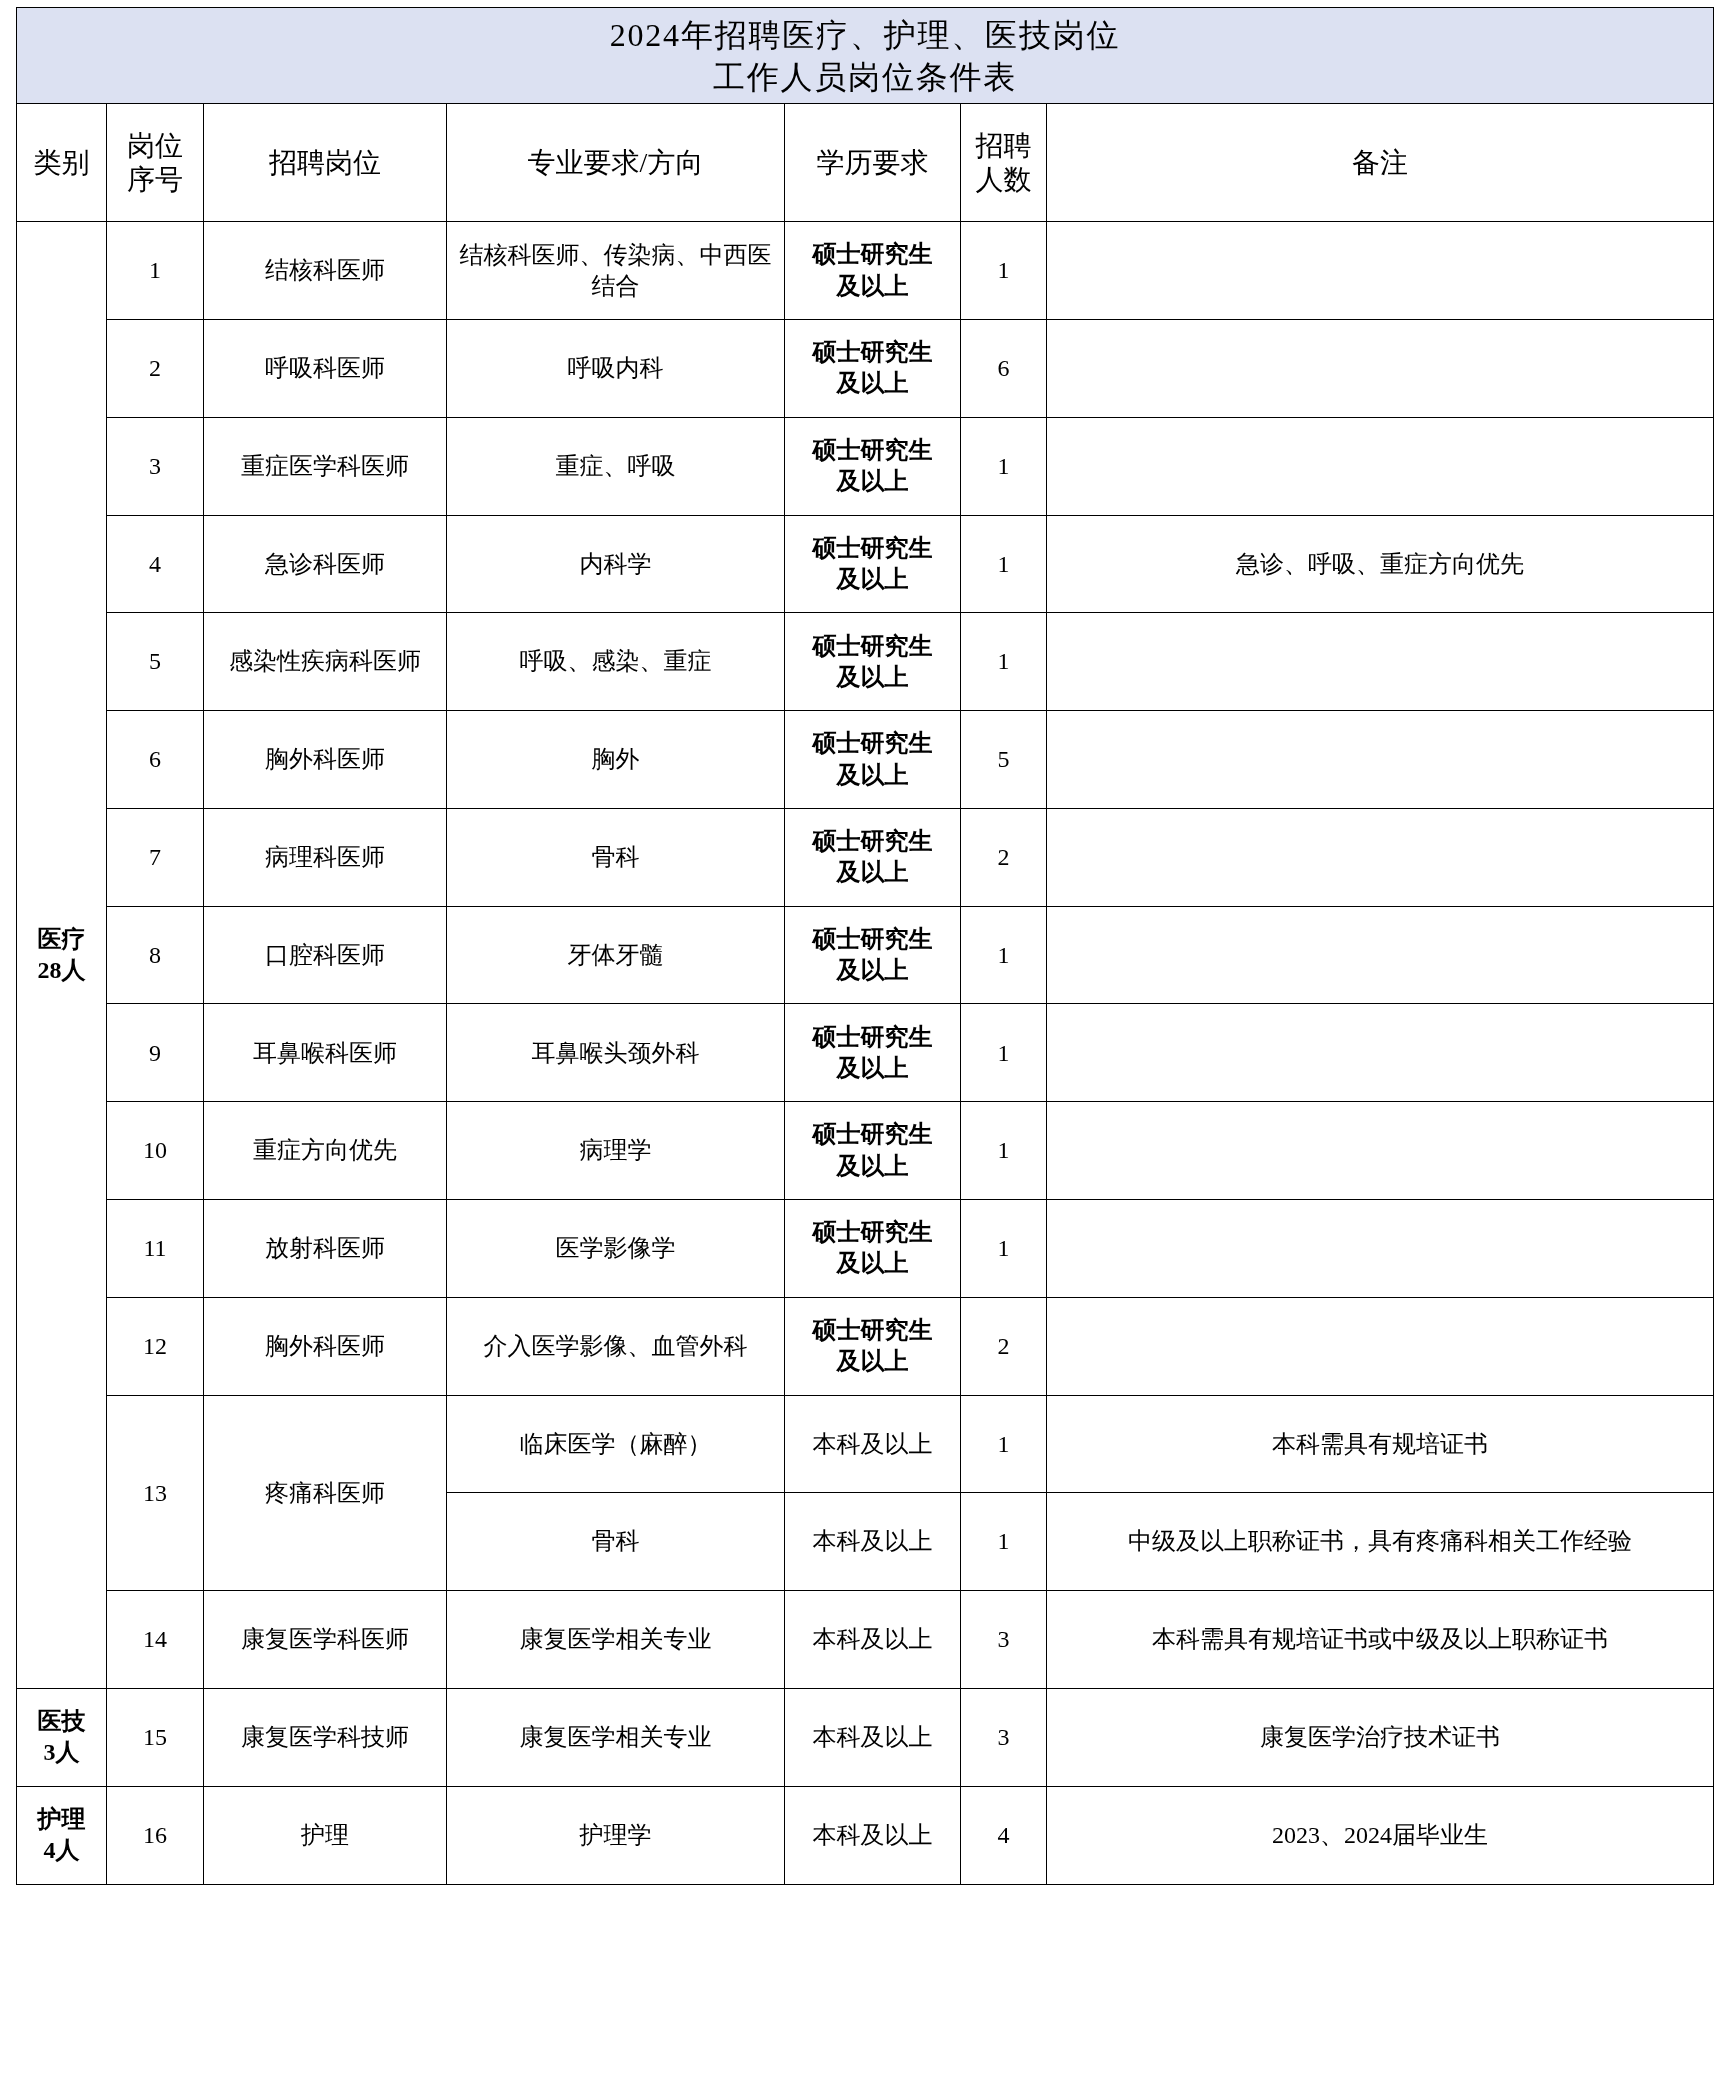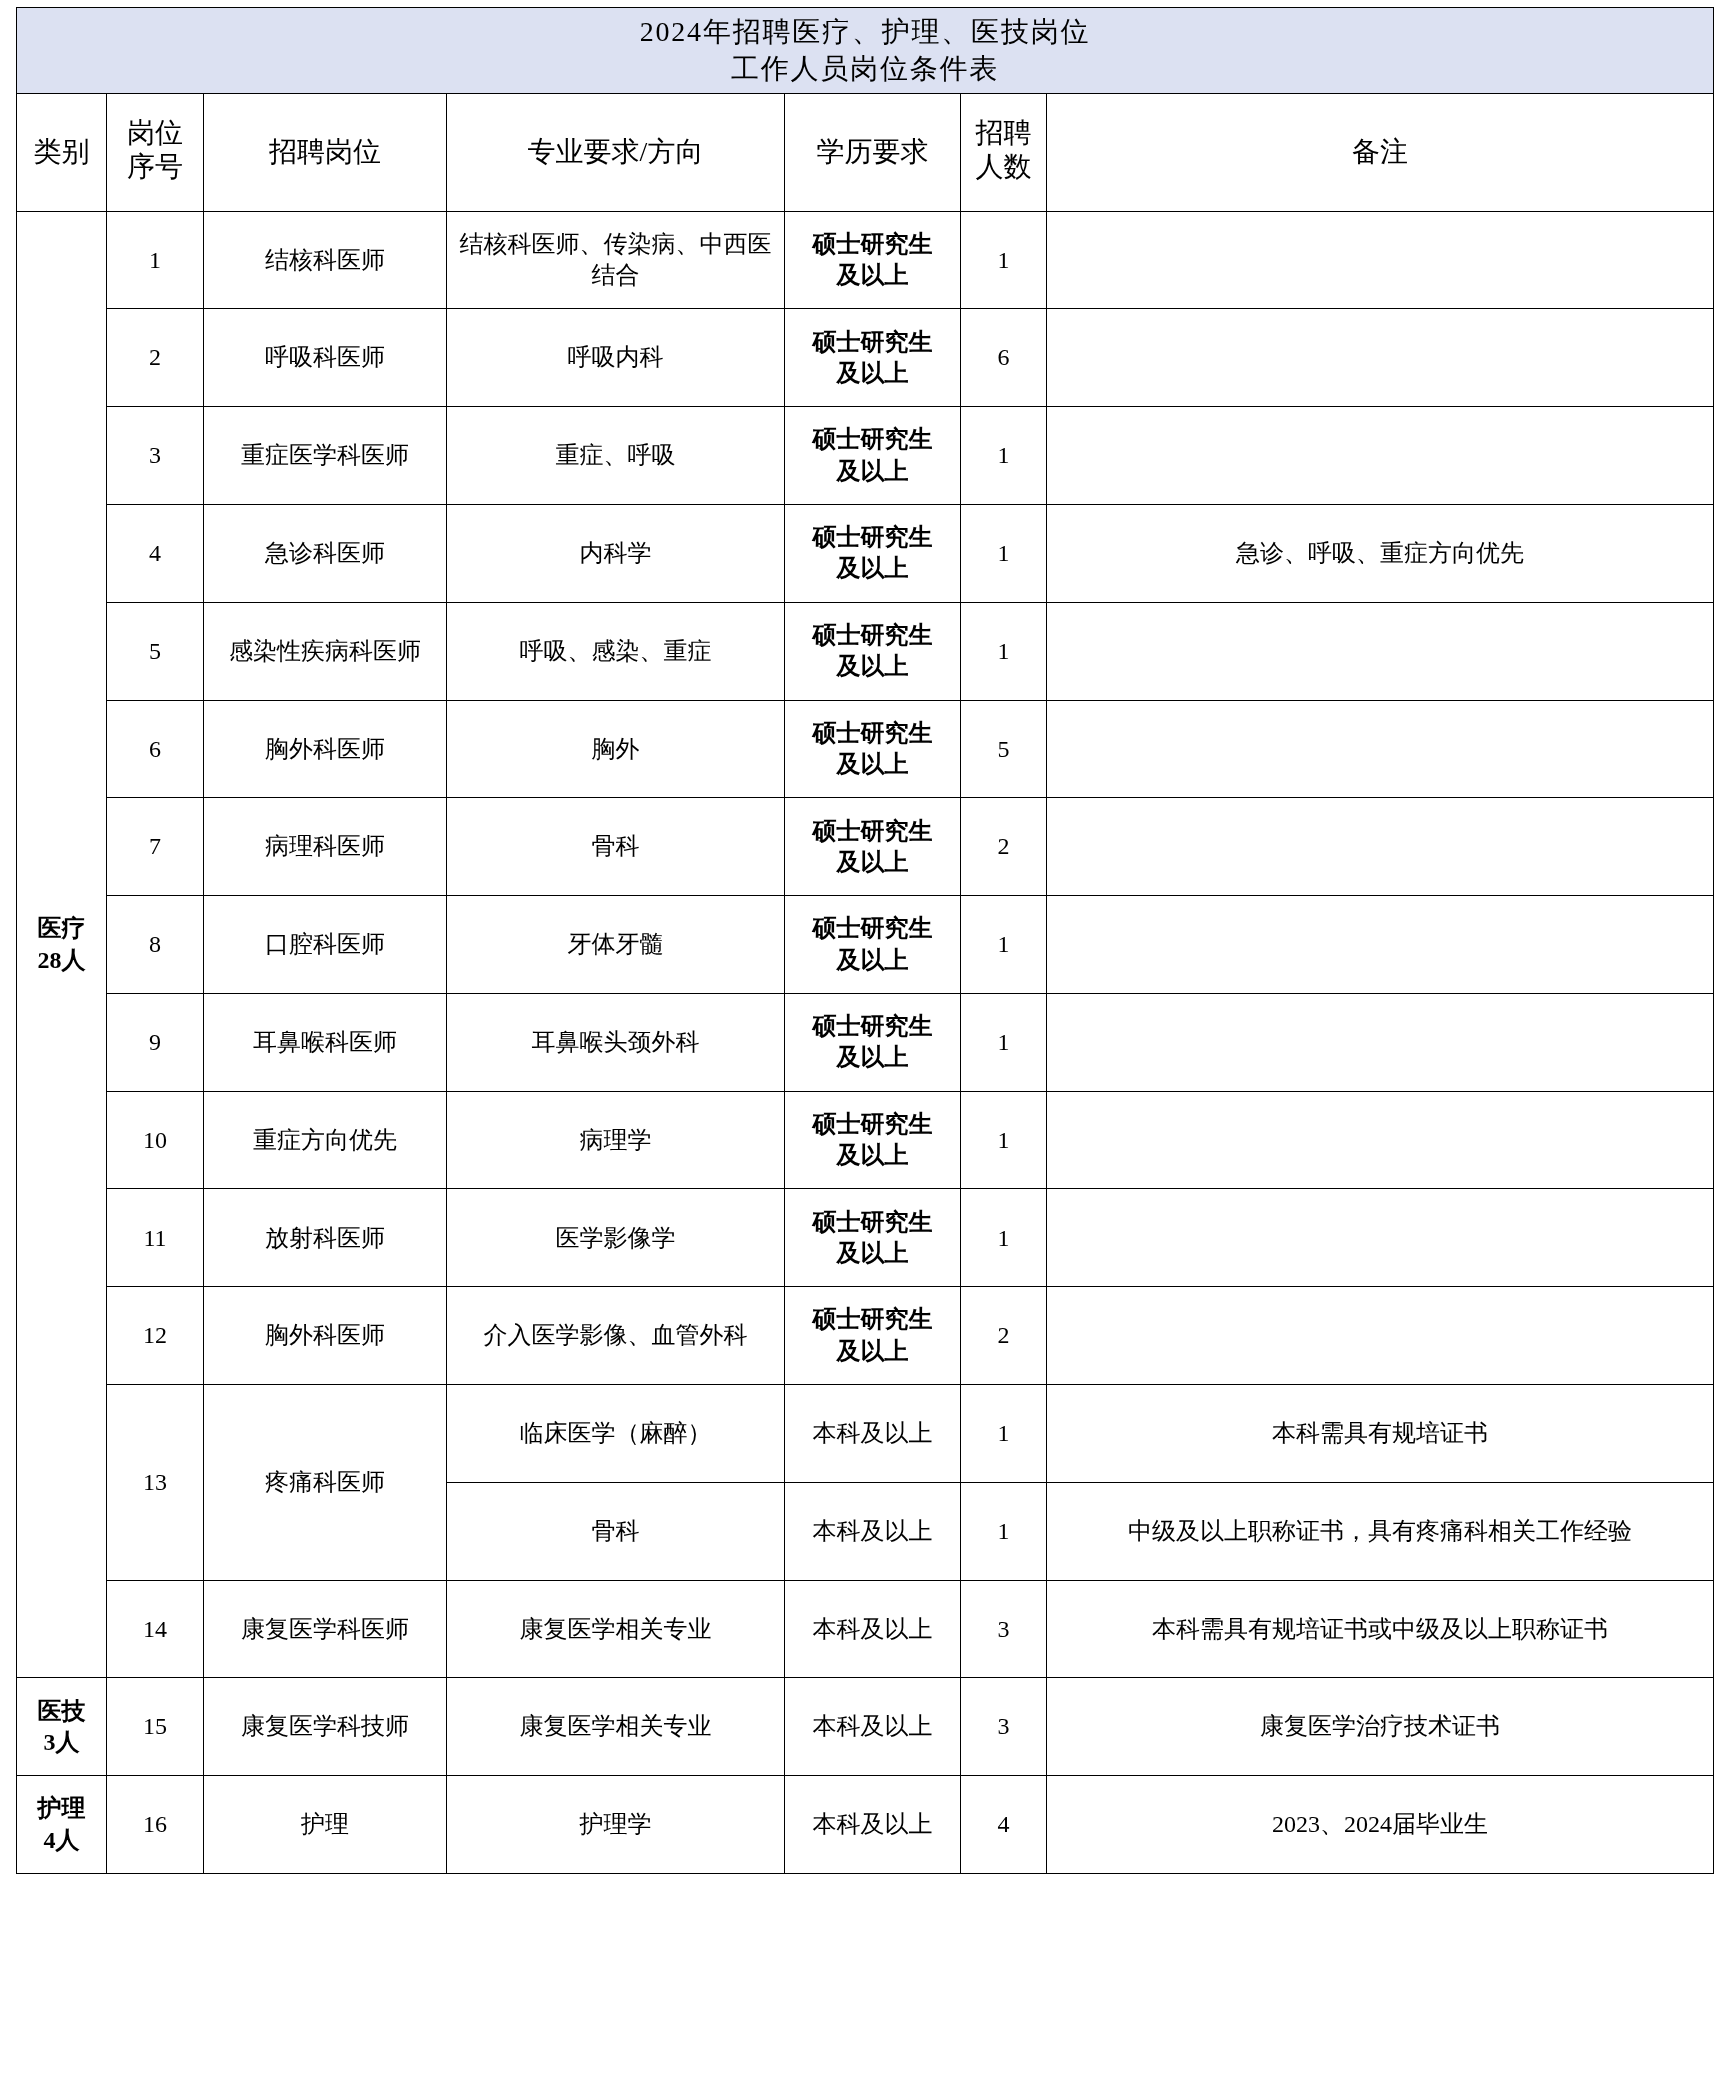--- a/index.html
+++ b/index.html
@@ -48,36 +48,35 @@
   col.c-remark    { width: 667px; }
 
   
   .title-cell {
     background: #dce1f2;
     border: 1.8px solid #000000;
     padding: 16px 9px 20px 9px;
     text-align: center;
   }
   .title-line {
-    font-size: 28px;
+    font-size: 32px;
     letter-spacing: 1.8px;
     line-height: 1.32;
     white-space: nowrap;
   }
 
   
   tr.head-row td {
     font-size: 28px;
     height: 106px;
     padding: 5.4px 3.6px;
   }
   .hdr-stack {
     display: block;
     line-height: 1.22;
-    font-family: Liberation Mono, monospace;
   }
 
   
   tr.data-row td { font-size: 24px; height: 86px; }
   td.cell-category { font-size: 24px; line-height: 1.3; }
   td.cell-index    { font-size: 24px; }
   td.cell-count    { font-size: 24px; }
   td.cell-remark   { font-size: 23.4px; margin-top: 24px; }
   td.cell-major    { font-size: 24px; }
   td.cell-edu      { font-size: 24px; }

